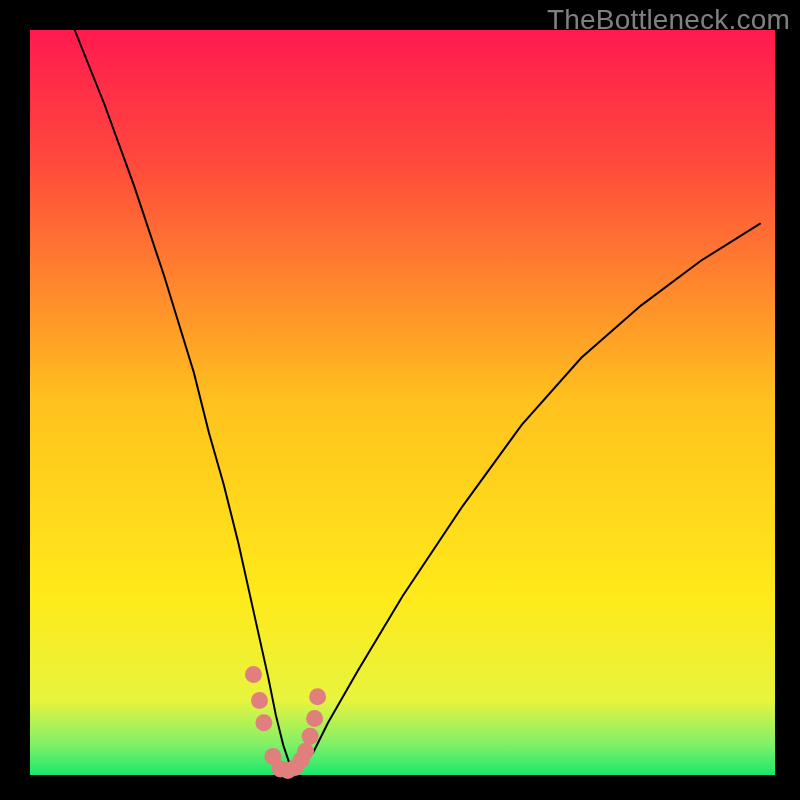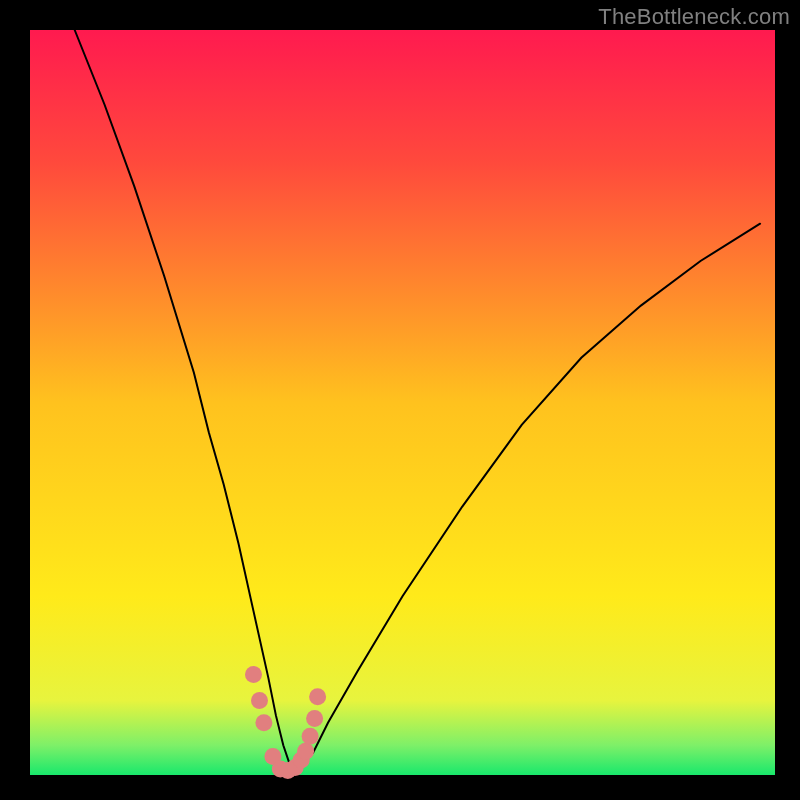--- a/index.html
+++ b/index.html
@@ -15,21 +15,21 @@
     position: absolute;
     left: 0; top: 0;
     width: 800px; height: 800px;
     background: #000;
   }
   .watermark {
     position: absolute;
     top: 4px;
     right: 10px;
     color: #808080;
-    font-size: 22px;
+    font-size: 28px;
     font-weight: 400;
     letter-spacing: 0.2px;
     z-index: 50;
   }
   svg {
     position: absolute;
     left: 0; top: 0;
   }
 </style>
 </head>

